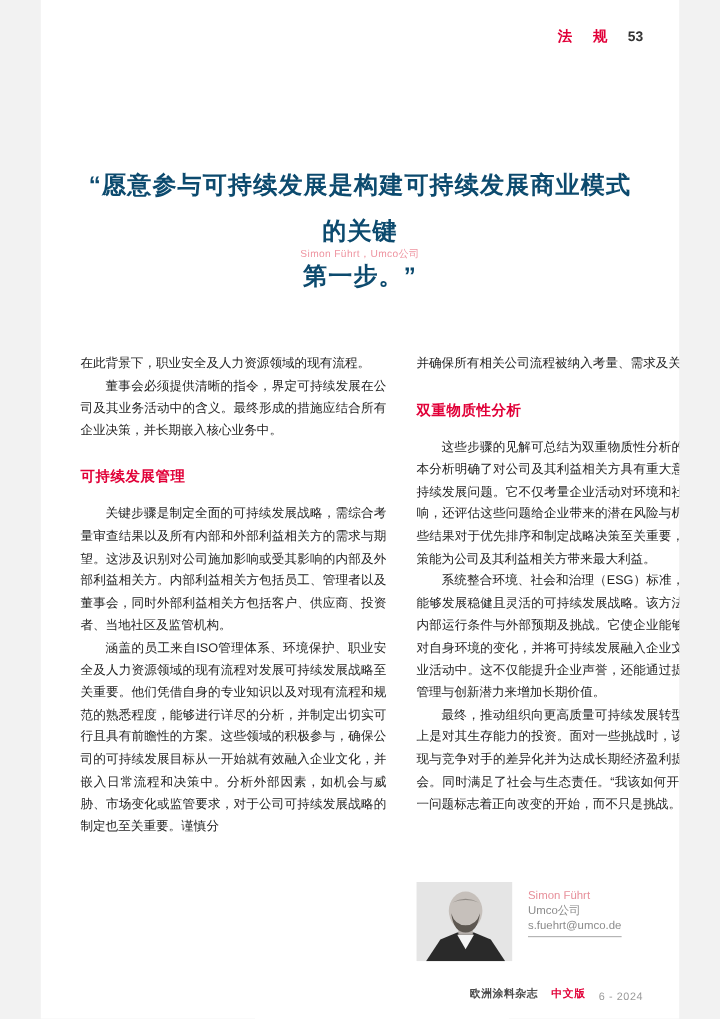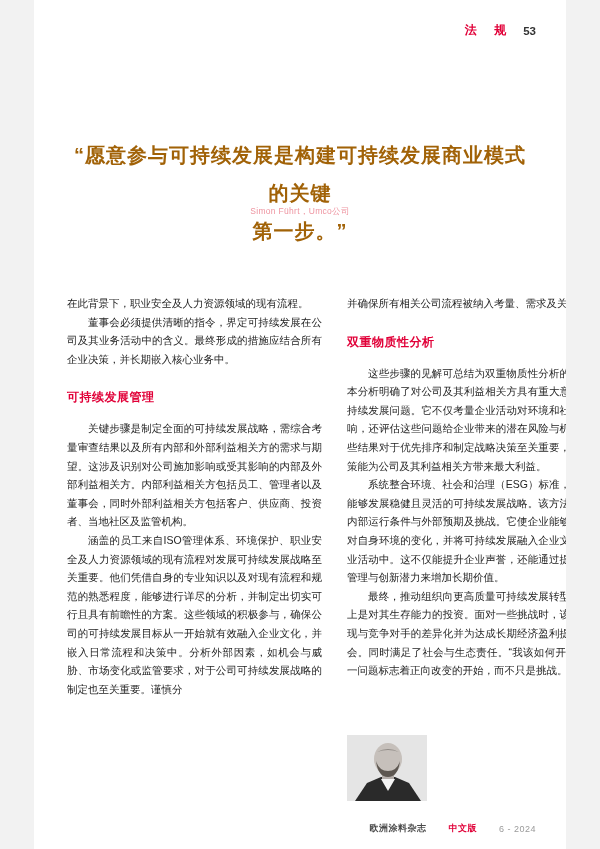--- a/index.html
+++ b/index.html
@@ -6,41 +6,41 @@
   .page{
     position:relative;width:532px;height:849px;margin:0 auto;background:#ffffff;
     font-family:"Liberation Sans","DejaVu Sans",sans-serif;color:#222;overflow:hidden;
   }
   
   .header{position:absolute;top:22px;right:30px;display:flex;align-items:center;}
   .section-label{color:#e10038;font-weight:bold;font-size:12px;letter-spacing:7px;}
   .page-number{color:#333;font-weight:bold;font-size:11.5px;margin-left:10px;letter-spacing:0;}
   
   .quote{position:absolute;top:136px;left:34px;right:34px;text-align:center;
-    color:#a16207;font-weight:bold;font-size:20px;line-height:38px;letter-spacing:1px;}
+    color:#0c4a6e;font-weight:bold;font-size:20px;line-height:38px;letter-spacing:1px;}
   .quote-attrib{position:absolute;top:206px;left:0;right:0;text-align:center;
     color:#ee94a0;font-size:8.5px;letter-spacing:0.3px;}
   
   .columns{position:absolute;top:294px;left:33px;width:535px;display:flex;gap:25px;}
   .col{width:255px;}
   .col p{margin:0;font-size:10.5px;line-height:18.6px;text-align:justify;color:#242424;}
   .col p.indent{text-indent:2em;}
   h2.section-heading{margin:21px 0 13px 0;color:#e10038;font-size:12px;font-weight:bold;letter-spacing:0.5px;}
   
   .end-mark{position:absolute;left:557px;top:633px;width:11px;height:11px;border-radius:50%;
     background:#111;color:#fff;font-size:7px;line-height:11px;text-align:center;font-weight:bold;}
   
   .author-box{position:absolute;left:313px;top:735px;width:255px;display:flex;gap:13px;}
   .author-photo{width:80px;height:66px;flex:0 0 auto;display:block;}
   .author-info{padding-top:6px;font-size:9.5px;line-height:12.5px;}
   .author-name{color:#e78f9a;}
   .author-company{color:#8a8a8a;}
   .author-email{color:#8a8a8a;text-decoration:none;border-bottom:1px solid #b5b5b5;padding-bottom:1px;display:inline-block;}
   
-  .footer{position:absolute;top:822px;right:30px;font-size:9px;letter-spacing:0.5px;display:flex;gap:22px;align-items:center;}
+  .footer{position:absolute;top:822px;right:30px;font-size:9px;letter-spacing:0.5px;display:flex;gap:11px;align-items:flex-end;}
   .footer .journal{color:#4a4a4a;font-weight:bold;}
   .footer .edition{color:#e10038;font-weight:bold;}
   .footer .issue{color:#9a9a9a;}
 </style>
 </head>
 <body>
 
 <div class="page">
 
   <div class="header">
@@ -86,20 +86,25 @@
       <path d="M34 44 L41 56 L48 44 Z" fill="#f4f4f4"></path>
 
       <rect x="35" y="34" width="12" height="10" fill="#b4aeaa"></rect>
 
       <ellipse cx="41" cy="24" rx="14" ry="16" fill="#c6c0bb"></ellipse>
 
       <path d="M29 26 Q31 42 41 42 Q51 42 53 26 Q50 36 41 36 Q32 36 29 26 Z" fill="#5d5751"></path>
 
       <path d="M30 17 Q41 13 52 17 Q41 11 30 17 Z" fill="#8f8a85"></path>
     </svg>
+    <div class="author-info">
+      <div class="author-name">Simon Führt</div>
+      <div class="author-company">Umco公司</div>
+      <a href="#" class="author-email">s.fuehrt@umco.de</a>
+    </div>
   </div>
 
   <div class="footer">
     <span class="journal">欧洲涂料杂志</span>
     <span class="edition">中文版</span>
     <span class="issue">6 - 2024</span>
   </div>
 
 </div>
 

